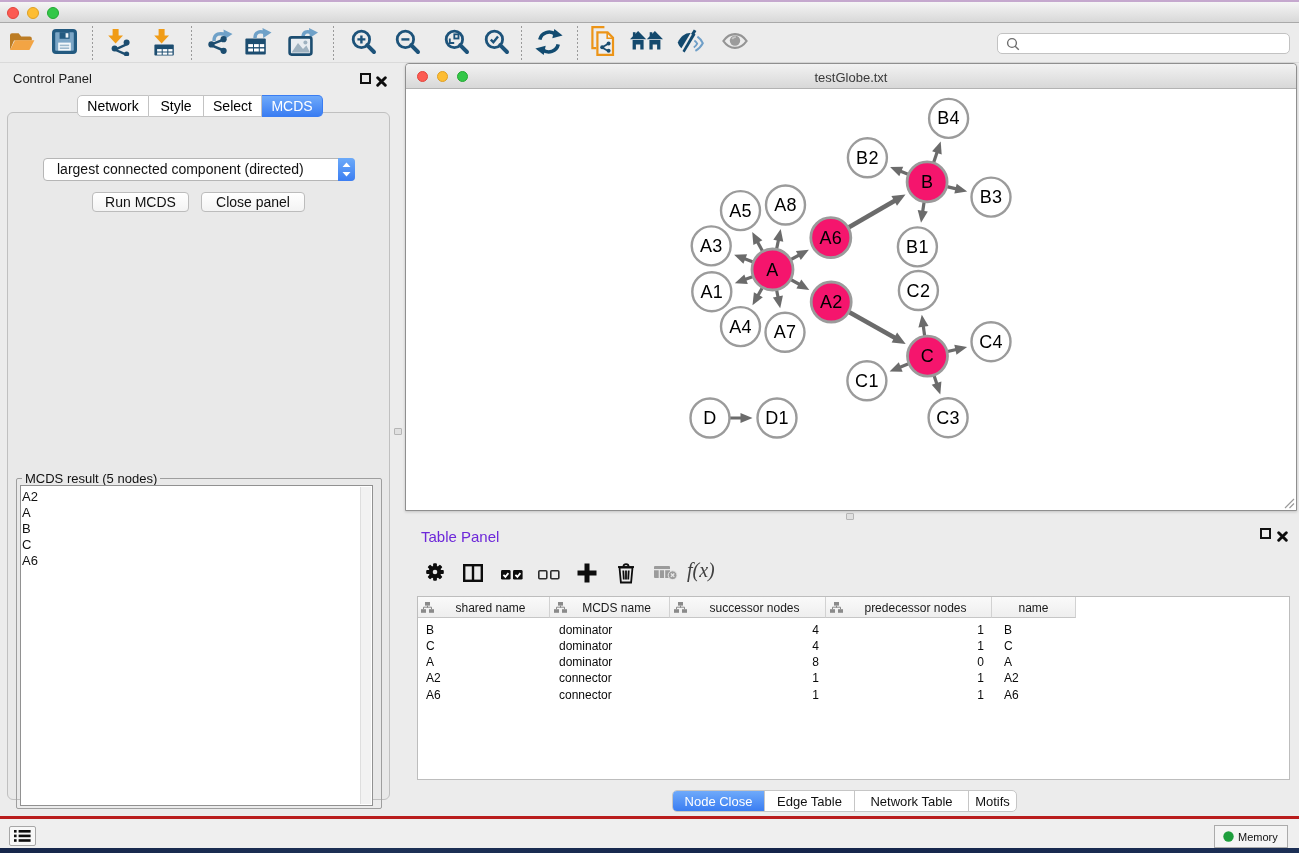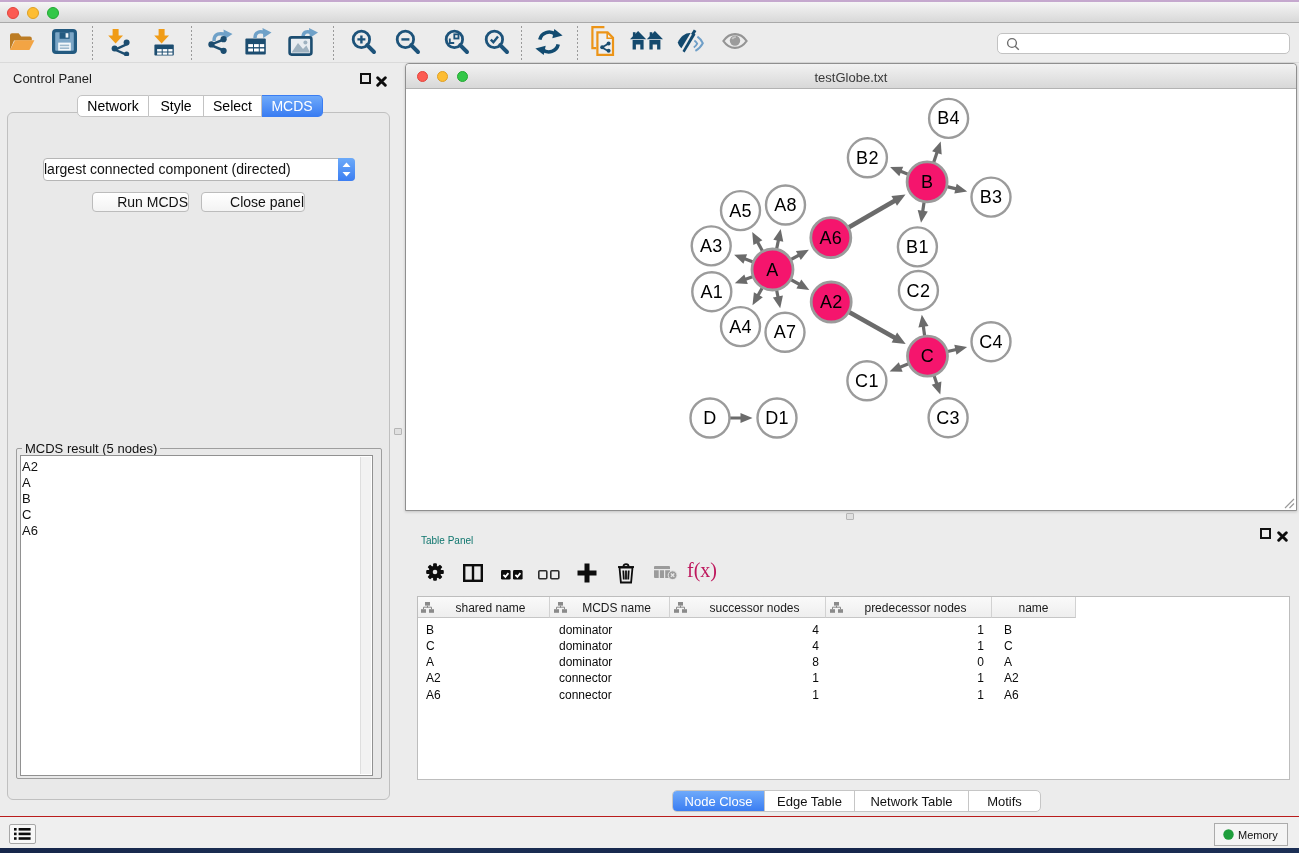--- a/index.html
+++ b/index.html
@@ -16,40 +16,40 @@
 .wtext{position:absolute;width:100%;top:6px;text-align:center;font-size:13px;color:#3a3a3a}
 .canvas{position:absolute;left:0;top:25px;width:890px;height:421px;background:#fff}
 .cpanel{position:absolute;left:0;top:63px;width:391px;height:753px}
 .cphead{position:absolute;left:13px;font-size:13px;color:#1d1d1d}
 .tabpane{position:absolute;left:7px;top:49px;width:383px;height:688px;background:#e9e9e9;border:1px solid #c0c0c0;border-radius:6px}
 .tabs{position:absolute;left:77px;top:32px;height:22px;display:flex;z-index:3}
 .tab{height:22px;background:#fff;border:1px solid #c3c3c3;border-left:none;font-size:14px;color:#000000;text-align:center;line-height:21px}
 .tab.first{border-left:1px solid #c3c3c3;border-radius:5px 0 0 5px}
 .tab.last{border-radius:0 5px 5px 0}
 .tab.sel{background:linear-gradient(#6faafa,#3a7df2);color:#fff;border-color:#3a7df2}
-.combo{position:absolute;left:43px;top:95px;width:312px;height:23px;background:#fff;border:1px solid #b6b6b6;border-radius:4px;font-size:14px;color:#111;line-height:21px;}
+.combo{position:absolute;left:43px;top:95px;width:312px;height:23px;background:#fff;border:1px solid #b6b6b6;border-radius:4px;font-size:14px;color:#111;line-height:21px;padding-left:13px}
 .stepper{position:absolute;right:-1px;top:-1px;width:17px;height:23px;background:linear-gradient(#6caaf9,#3c7ef2);border-radius:0 4px 4px 0}
-.btn{position:absolute;top:129px;height:20px;background:linear-gradient(#ffffff,#f3f3f3);border:1px solid #bcbcbc;border-radius:4px;font-size:14px;color:#111;text-align:right;line-height:19px}
-.grpbox{position:absolute;left:16px;top:385px;width:366px;height:331px;border:1px solid #9e9e9e;border-radius:2px}
+.btn{position:absolute;top:129px;height:20px;background:linear-gradient(#ffffff,#f3f3f3);border:1px solid #bcbcbc;border-radius:4px;font-size:14px;color:#111;text-align:center;line-height:19px}
+.grpbox{position:absolute;left:16px;top:415px;width:366px;height:331px;border:1px solid #9e9e9e;border-radius:2px}
 .grptitle{position:absolute;left:5px;top:-8px;background:#e9e9e9;padding:0 3px;font-size:13px;color:#111}
 .mlist{position:absolute;left:3px;top:6px;width:353px;height:321px;background:#fff;border:1px solid #919191;padding-top:3px}
 .mitem{font-size:13px;color:#111;padding-left:1px;height:16px;line-height:16px}
 .mscroll{position:absolute;right:1px;top:1px;width:11px;height:317px;background:#f2f2f2;border-left:1px solid #dedede}
 .tpanel{position:absolute;left:405px;top:519px;width:894px;height:297px}
-.tphead{position:absolute;left:16px;top:16px;font-size:10px;color:#0f766e}
+.tphead{position:absolute;left:16px;top:9px;font-size:15px;color:#6d28d9}
 .ttool{position:absolute;left:0px;top:36px;width:894px;height:48px}
 .tbl{position:absolute;left:12px;top:77px;width:873px;height:184px;background:#fff;border:1px solid #bdbdbd}
 .thead{position:absolute;left:0;top:0;height:21px;background:linear-gradient(#fafafa,#eee);border-bottom:1px solid #c6c6c6;border-right:1px solid #d2d2d2}
 .thead span{display:block;text-align:center;font-size:12px;color:#1a1a1a;margin-top:4px}
 .trow{position:absolute;font-size:12px;color:#0a0a0a;height:16px;line-height:16px}
 .seg{position:absolute;top:271px;height:22px;background:#fff;border:1px solid #c6c6c6;border-radius:5px;display:flex;overflow:hidden}
 .segi{height:100%;font-size:13px;color:#111;text-align:center;line-height:21px;border-left:1px solid #c6c6c6}
 .segi.first{border-left:none}
 .segi.sel{background:linear-gradient(#6faafa,#3a7df2);color:#fff}
-.statusbar{position:absolute;left:0;top:816px;width:1299px;height:32px;background:#efefef;border-top:1px solid #b91c1c}
+.statusbar{position:absolute;left:0;top:816px;width:1299px;height:32px;background:#efefef;border-top:3px solid #b91c1c}
 .deskstrip{position:absolute;left:0;top:848px;width:1299px;height:5px;background:linear-gradient(90deg,#16264a,#1d3156 30%,#14244a 60%,#1c2f55)}
 .memory{position:absolute;right:11px;top:6px;width:74px;height:23px;background:#f4f4f4;border:1px solid #ababab;font-size:11px;color:#111}
 .lbtn{position:absolute;left:9px;top:7px;width:27px;height:20px;background:#f8f8f8;border:1px solid #a7a7a7;border-radius:2px}
 .fbtn{position:absolute;top:0;width:11px;height:11px;border:2px solid #111}
 .handle{position:absolute;width:8px;height:7px;background:#e0e0e0;border:1px solid #b5b5b5;border-radius:1px}
 </style></head><body>
 
 <div class="titlebar">
   <div class="tl" style="left:7px;top:5px;width:12px;height:12px;background:#fc5b52;border:1px solid #e2443c"></div>
   <div class="tl" style="left:27px;top:5px;width:12px;height:12px;background:#fdbd33;border:1px solid #dfa023"></div>
@@ -382,21 +382,21 @@
     <div class="abs" style="left:249px;top:11px"><svg width="24" height="14" viewBox="0 0 24 14">
           <g fill="#9b9b9b">
             <rect x="0" y="0" width="16" height="12" rx="1"></rect>
           </g>
           <g stroke="#e8e8e8" stroke-width="1.2">
             <path d="M0 3.6 h16 M5.3 3.6 v8.4 M10.6 3.6 v8.4"></path>
           </g>
           <circle cx="18.6" cy="9.2" r="4.4" fill="#9b9b9b" stroke="#e8e8e8" stroke-width="1"></circle>
           <path d="M16.9 7.5 l3.4 3.4 M20.3 7.5 l-3.4 3.4" stroke="#e8e8e8" stroke-width="1.3"></path>
         </svg></div>
-    <div class="abs" style="left:282px;top:4px;font-family:'Liberation Serif',serif;font-size:20px;color:#be185d">f(x)</div>
+    <div class="abs" style="left:282px;top:4px;font-family:'Liberation Serif',serif;font-style:italic;font-size:20px;color:#404040">f(x)</div>
   </div>
   <div class="tbl">
     <div class="thead" style="left:0;width:132px">
         <span style="margin-left:14px">shared name</span>
       </div>
     <div class="thead" style="left:132px;width:120px">
         <span style="margin-left:14px">MCDS name</span>
       </div>
     <div class="thead" style="left:252px;width:156px">
         <span style="margin-left:14px">successor nodes</span>
@@ -462,21 +462,21 @@
 <div class="trow" style="left:8px;top:89.7px">A6</div>
 <div class="trow" style="left:141px;top:89.7px">connector</div>
 <div class="trow" style="left:252px;top:89.7px;width:149px;text-align:right">1</div>
 <div class="trow" style="left:408px;top:89.7px;width:158px;text-align:right">1</div>
 <div class="trow" style="left:586px;top:89.7px">A6</div>
   </div>
   <div class="seg" style="left:267px">
     <div class="segi sel first" style="width:91px">Node Close</div>
     <div class="segi" style="width:90px">Edge Table</div>
     <div class="segi" style="width:114px">Network Table</div>
-    <div class="segi" style="width:72px">Motifs</div>
+    <div class="segi" style="width:48px">Motifs</div>
   </div>
 </div>
 
 <div class="statusbar">
   <div class="lbtn"><svg width="17" height="14" viewBox="0 0 17 14" style="margin:2px 0 0 4px">
         <g fill="#0d0d0d">
           <rect x="0" y="1" width="2.6" height="2.6"></rect>
           <rect x="0" y="5.6" width="2.6" height="2.6"></rect>
           <rect x="0" y="10.2" width="2.6" height="2.6"></rect>
           <rect x="4.6" y="1" width="12" height="2.6"></rect>

